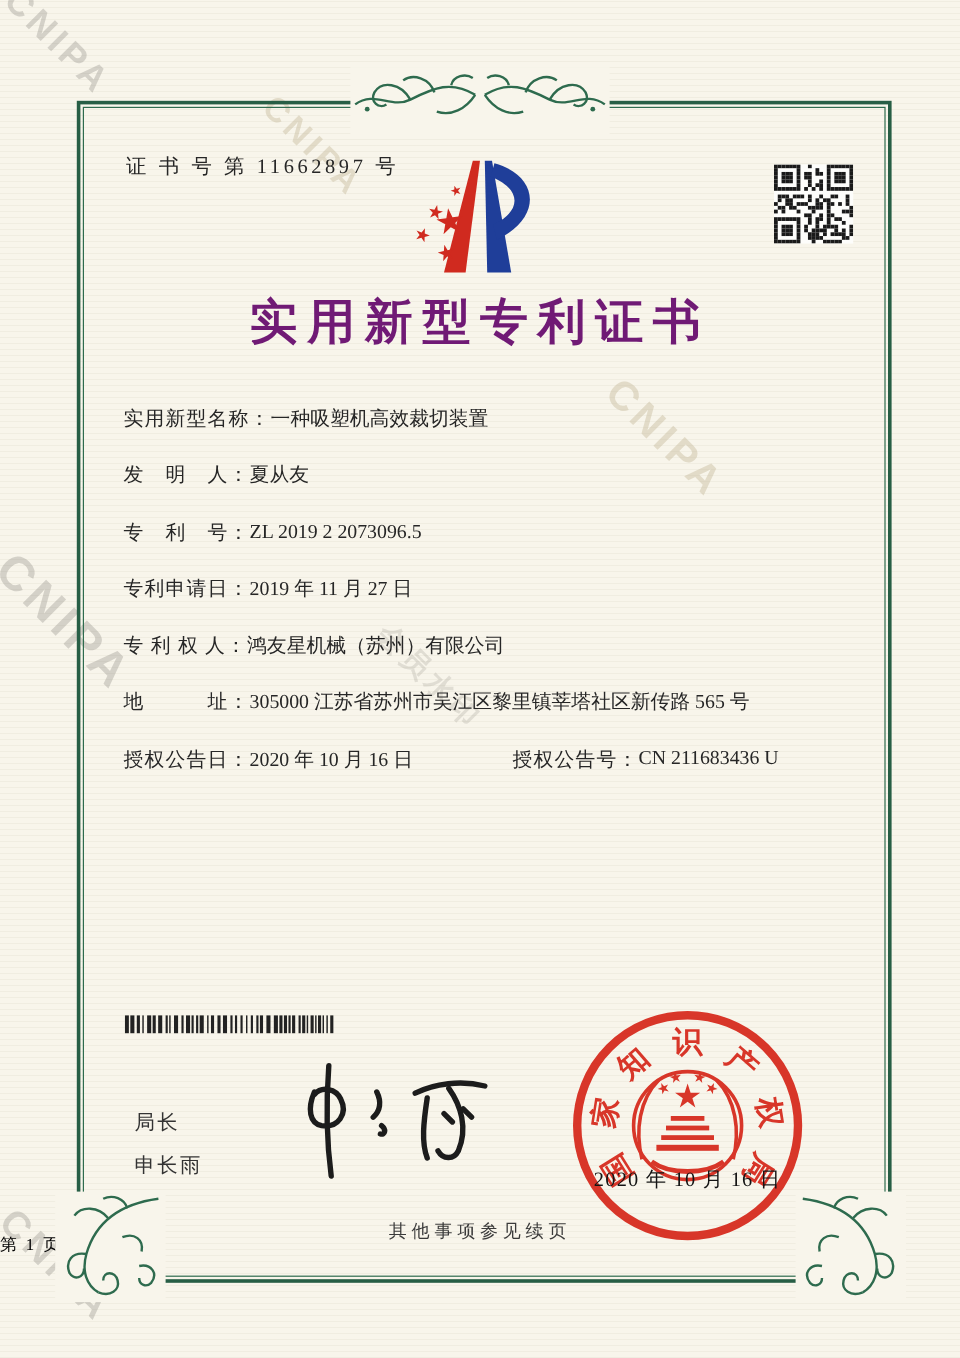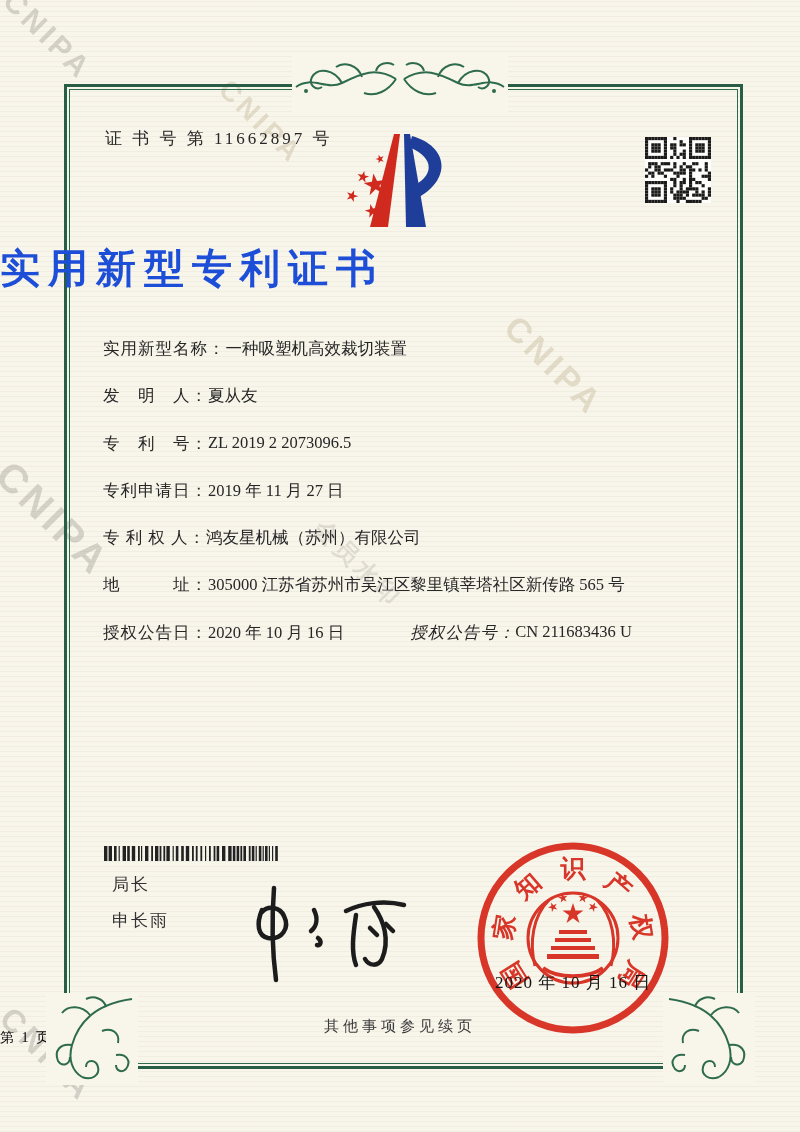--- a/index.html
+++ b/index.html
@@ -30,31 +30,31 @@
   .frame-inner{position:absolute;inset:2px;border:1.5px solid #2e6b4e;}
   .orn{position:absolute;z-index:3;background:#f8f5eb;display:flex;align-items:center;justify-content:center;}
   .orn-top{left:292px;top:56px;width:216px;height:56px;}
   .orn-bl{left:46px;top:993px;width:92px;height:92px;}
   .orn-br{left:663px;top:993px;width:92px;height:92px;}
   
   .content{position:absolute;inset:0;z-index:2;}
   .cert-no{position:absolute;left:105px;top:127px;font-size:17px;letter-spacing:3px;color:#262626;}
   .logo{position:absolute;left:330px;top:130px;width:140px;height:104px;}
   .qr{position:absolute;left:645px;top:137px;width:66px;height:66px;background:#fdfdfb;}
-  .title{position:absolute;left:0;top:241px;width:100%;
-         font-size:40px;font-weight:700;letter-spacing:8px;color:#1d4ed8;}
+  .title{position:absolute;left:0;top:241px;width:100%;text-align:center;
+         font-size:40px;font-weight:700;letter-spacing:8px;color:#701a75;}
   .fields{position:absolute;left:103px;top:338px;width:612px;font-size:16.5px;color:#262626;}
   .field-row{height:47.3px;display:flex;align-items:flex-start;white-space:nowrap;}
   .field-row .lab{letter-spacing:1px;}
-  .grant-pair2{margin-left:66px;font-style:italic;}
+  .grant-pair2{margin-left:83px;}
   .legal{position:absolute;left:100px;top:655px;width:604px;
          font-size:16px;line-height:28.5px;text-align:justify;color:#222;}
   .legal p{margin:0;text-indent:2em;}
   .barcode{position:absolute;left:104px;top:846px;width:178px;height:16px;}
-  .signer{position:absolute;left:112px;top:867px;font-family:"Liberation Sans","DejaVu Sans",sans-serif;
+  .signer{position:absolute;left:112px;top:918px;font-family:"Liberation Sans","DejaVu Sans",sans-serif;
           font-size:17px;color:#333;line-height:36px;letter-spacing:2px;}
   .signature{position:absolute;left:222px;top:880px;width:215px;height:110px;}
   .seal{position:absolute;left:473px;top:838px;width:200px;height:200px;}
   .seal-date{position:absolute;left:479px;top:971px;width:188px;text-align:center;
              font-size:17px;color:#141414;letter-spacing:1px;z-index:4;}
   .page-num{position:absolute;left:0;top:1029px;width:100%;text-align:left;
             font-size:14px;letter-spacing:2px;color:#000000;}
   .cont-note{position:absolute;left:0;top:1017px;width:100%;text-align:center;
              font-size:15px;letter-spacing:4px;color:#3a3a3a;}
 </style>

